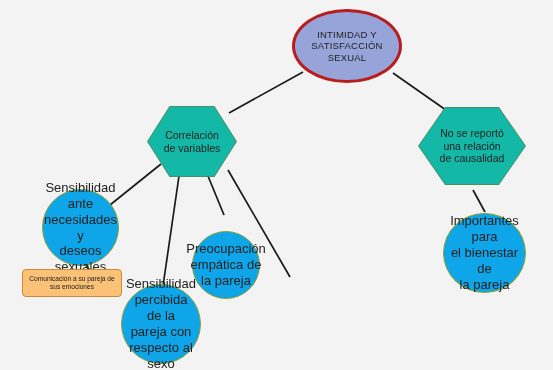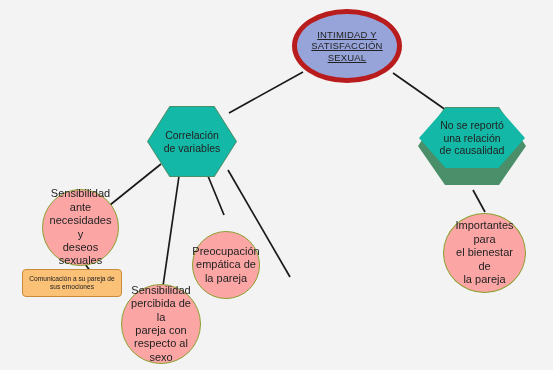--- a/index.html
+++ b/index.html
@@ -30,42 +30,41 @@
     justify-content: center;
     text-align: center;
     box-sizing: border-box;
     color: #222222;
     line-height: 1.22;
     white-space: pre-line;
   }
   .node-root {
     border-radius: 50%;
     background: #97a4da;
-    border: 5px solid #b91c1c;
+    border: 3px solid #b91c1c;
     font-size: 9.5px;
     letter-spacing: 0.2px;
     padding: 0 10px;
-    text-decoration: underline;
   }
   .hex {
     background: #14b8a6;
     font-size: 10.5px;
     padding: 0 12px;
     clip-path: polygon(25% 0%, 75% 0%, 100% 50%, 75% 100%, 25% 100%, 0% 50%);
   }
   .hex-border {
     position: absolute;
     background: #4a8f69;
     clip-path: polygon(25% 0%, 75% 0%, 100% 50%, 75% 100%, 25% 100%, 0% 50%);
   }
   .circle {
     border-radius: 50%;
-    background: #fca5a5;
+    background: #0ea5e9;
     border: 1px solid #8aa02f;
-    font-size: 11px;
+    font-size: 13px;
     padding: 0 7px;
   }
   .rect {
     background: #fac177;
     border: 1px solid #c98b3a;
     border-radius: 4px;
     font-size: 6.6px;
     padding: 0 5px;
   }
 </style>
@@ -89,21 +88,21 @@
 
   <div class="node node-root" style="left:292px; top:9px; width:110px; height:74px;">INTIMIDAD Y
 SATISFACCIÓN
 SEXUAL</div>
 
   <div class="hex-border" style="left:147px; top:106px; width:90px; height:71px;"></div>
   <div class="node hex" style="left:148px; top:107px; width:88px; height:69px;">Correlación
 de variables</div>
 
   <div class="hex-border" style="left:418px; top:107px; width:108px; height:78px;"></div>
-  <div class="node hex" style="left:419px; top:108px; width:106px; height:60px;">No se reportó
+  <div class="node hex" style="left:419px; top:108px; width:106px; height:76px;">No se reportó
 una relación
 de causalidad</div>
 
   <div class="node circle" style="left:42px; top:189px; width:77px; height:77px;">Sensibilidad
 ante
 necesidades y
 deseos
 sexuales</div>
 
   <div class="node rect" style="left:22px; top:269px; width:100px; height:28px;">Comunicación a su pareja de

